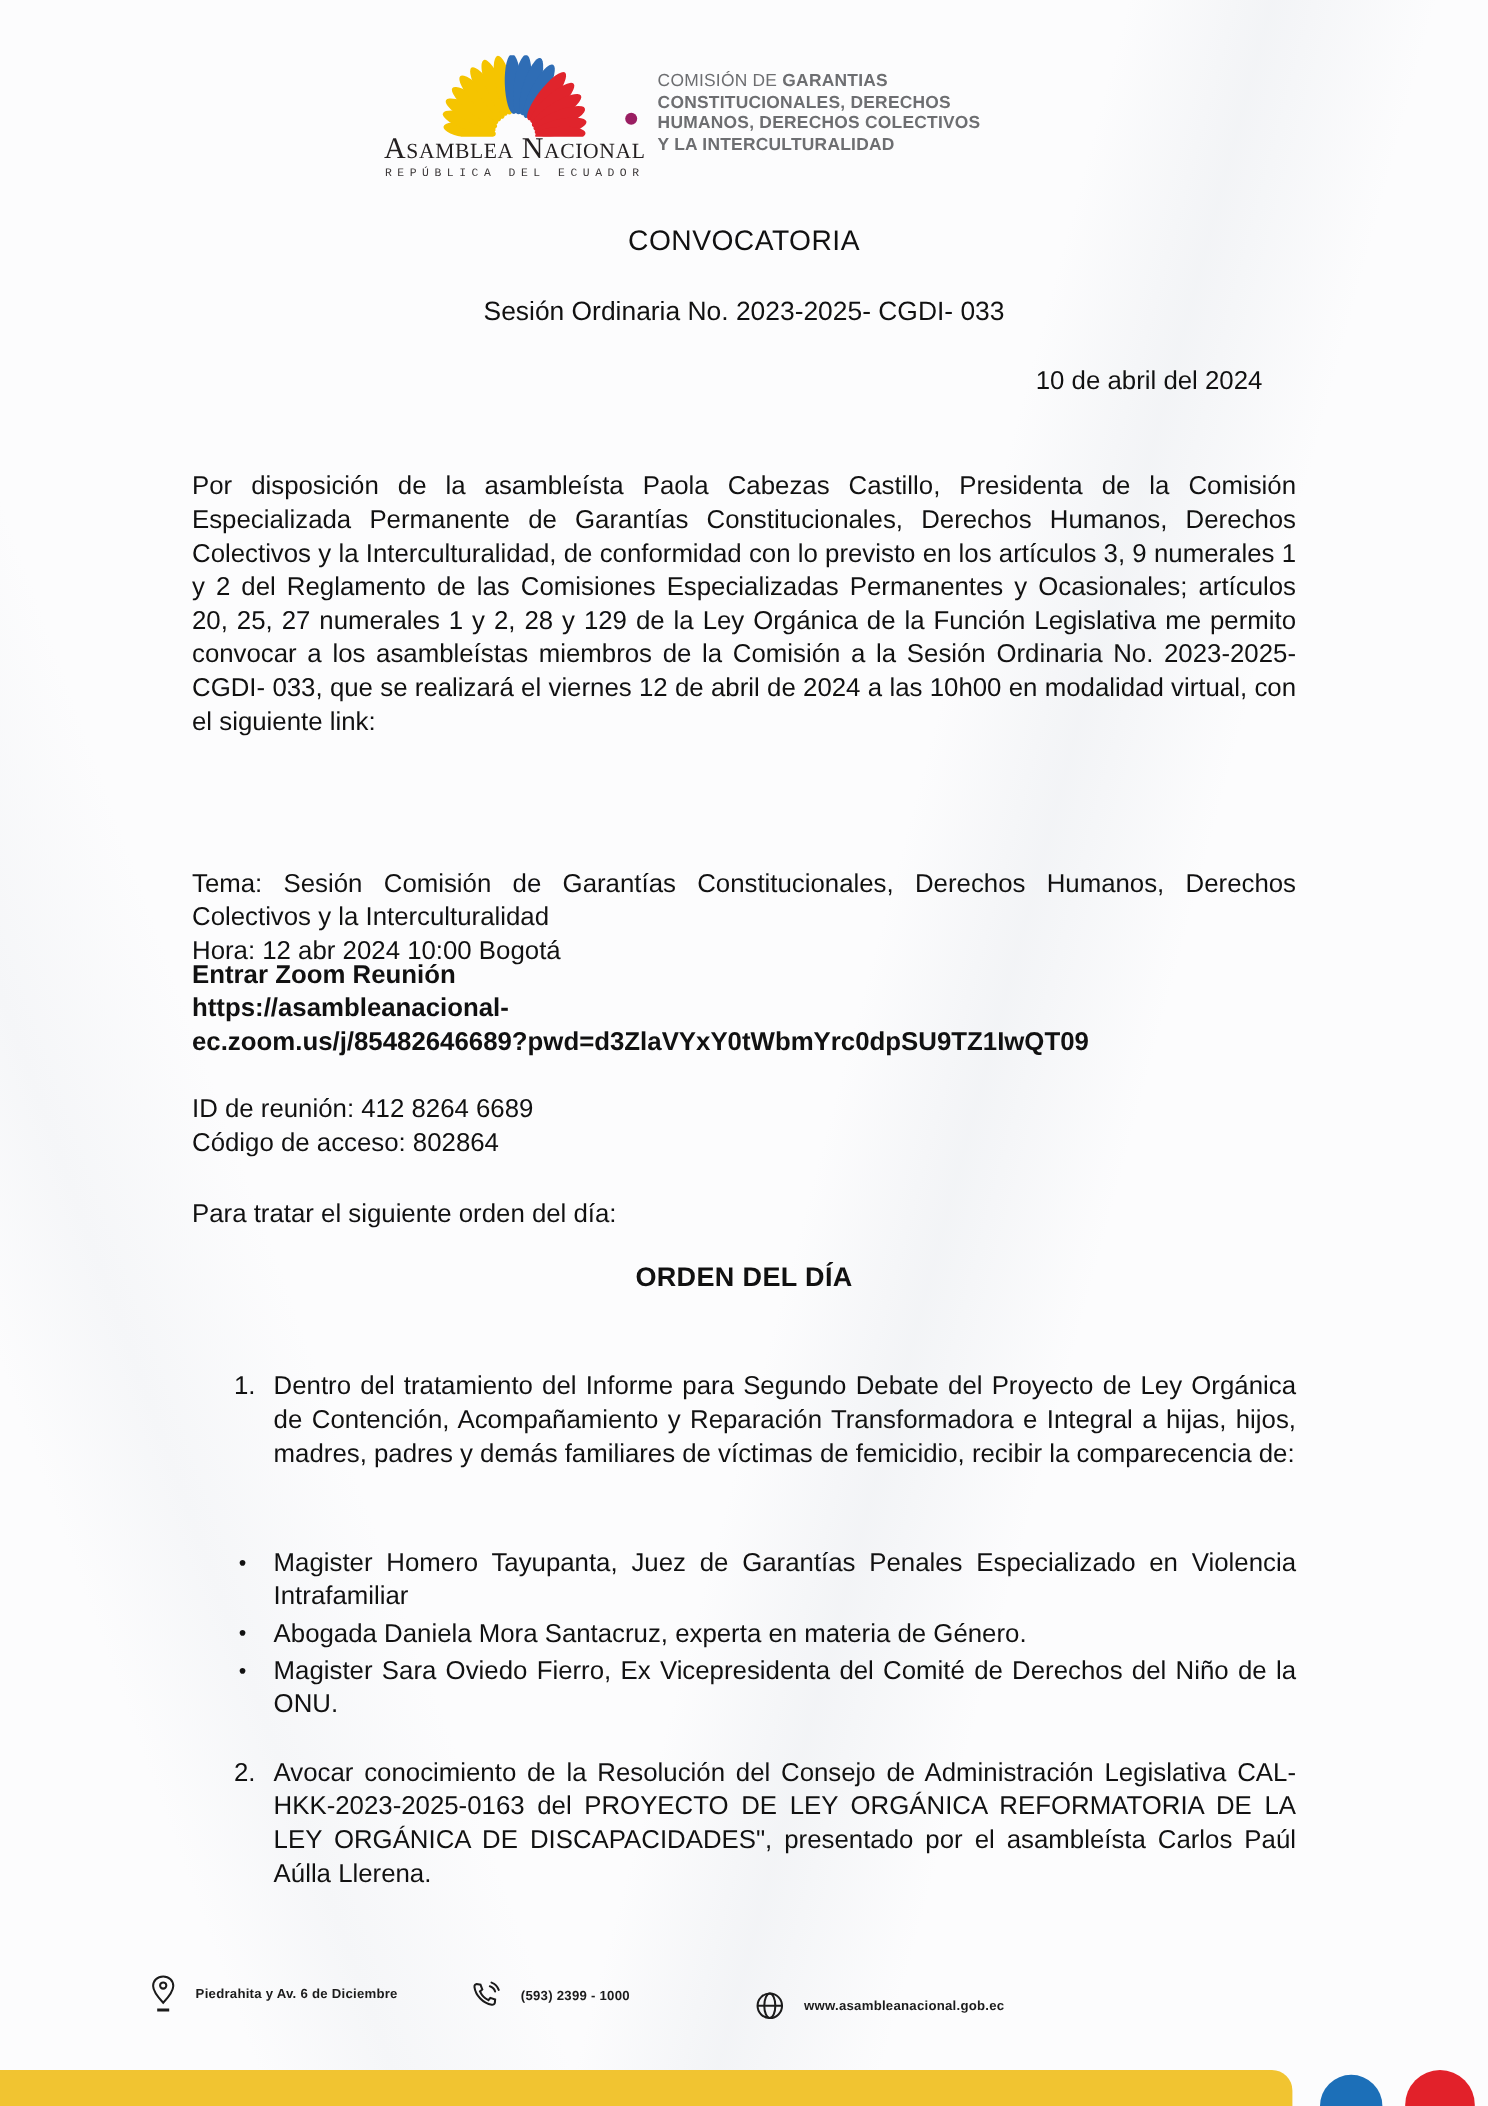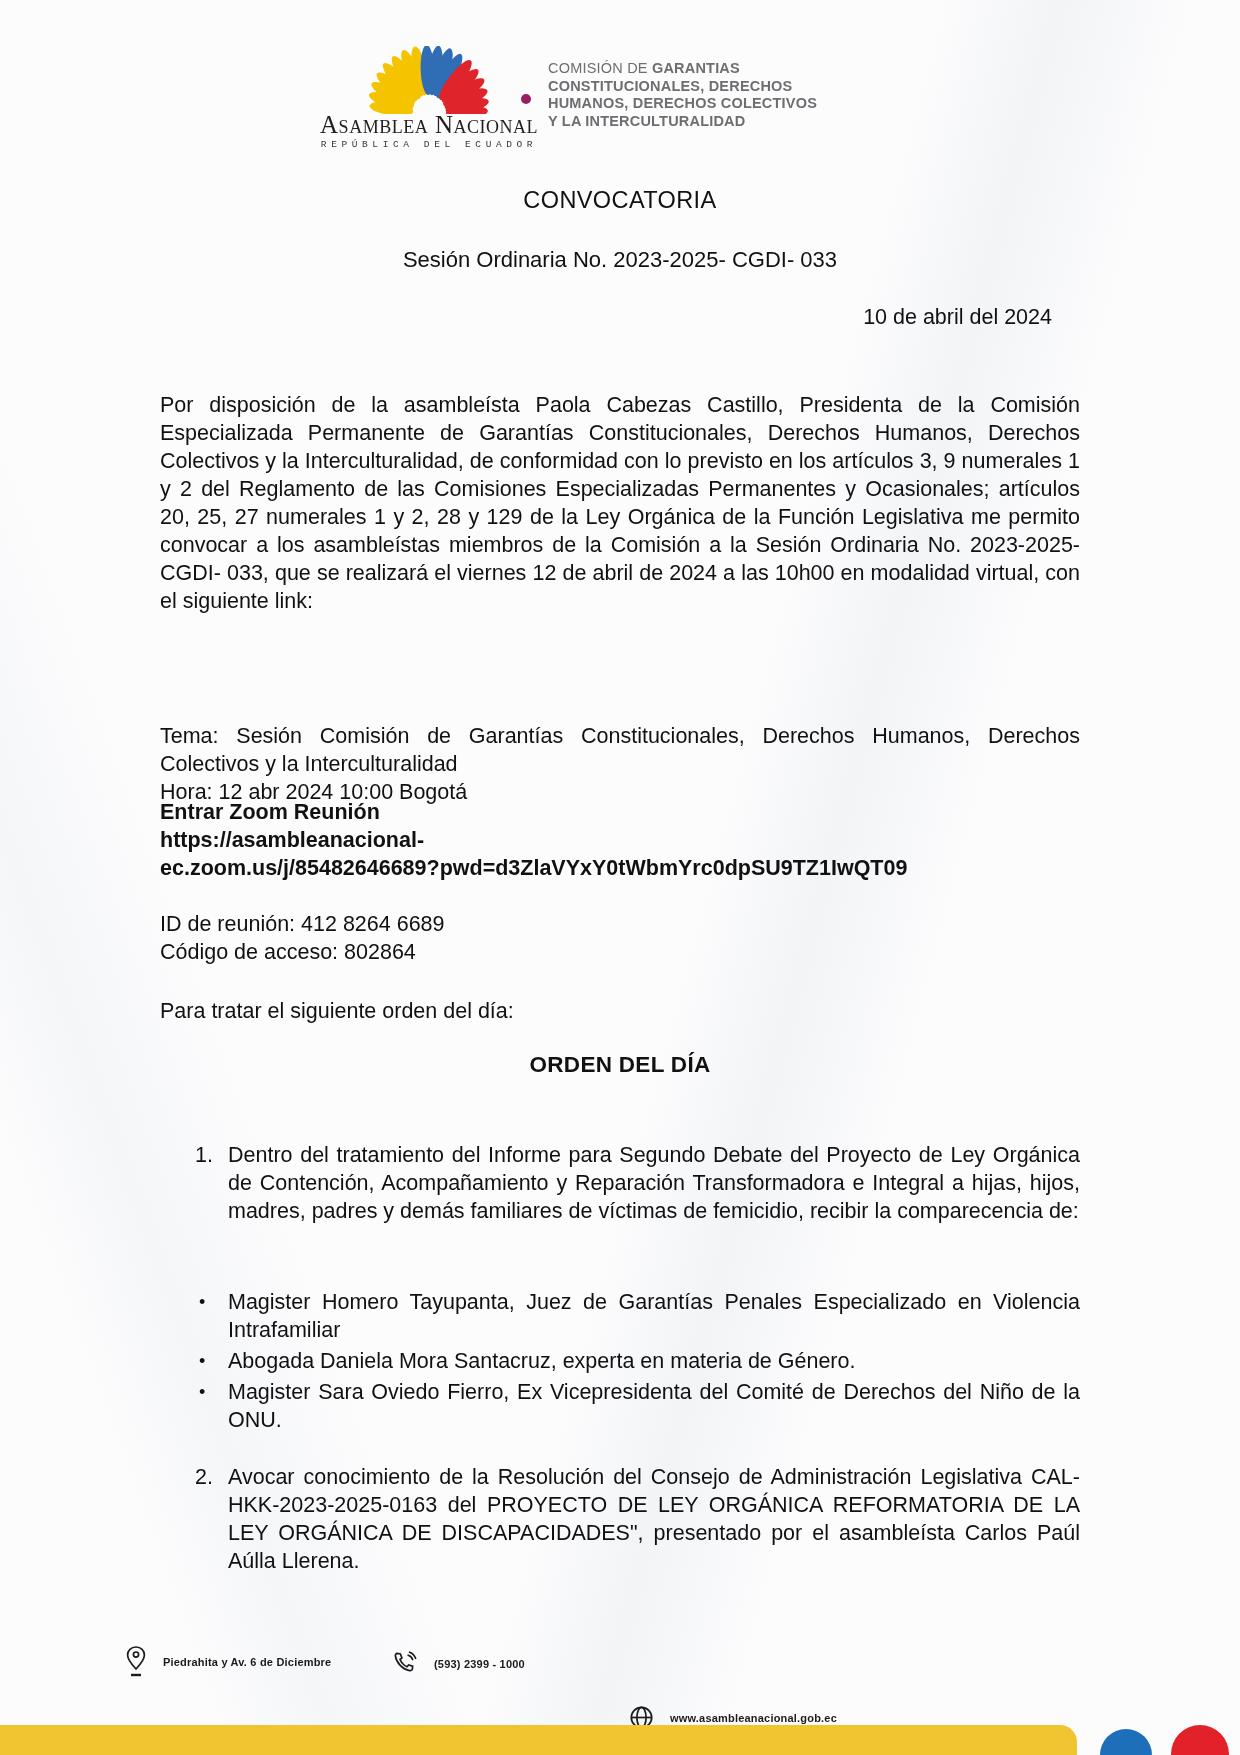--- a/index.html
+++ b/index.html
@@ -57,21 +57,21 @@
   .bullet-item .dot{flex:0 0 33px;font-size:18px;padding-left:4px;box-sizing:border-box;}
   .bullet-item .body{flex:1 1 auto;text-align:justify;}
   
   .footer-item{position:absolute;display:flex;align-items:center;}
   .footer-item svg{flex:0 0 auto;}
   .footer-label{
     margin-left:15px;font-size:11px;font-weight:700;color:#1b1b1b;letter-spacing:0.2px;white-space:nowrap;
   }
   .f-address{left:124px;top:1645px;}
   .f-phone{left:392px;top:1650px;}
-  .f-web{left:628px;top:1704px;}
+  .f-web{left:628px;top:1658px;}
   
   .bar-yellow{position:absolute;left:0;bottom:0;width:1077px;height:30px;background:#F1C431;border-top-right-radius:17px;}
   .dot-blue{position:absolute;left:1100px;bottom:-26px;width:52px;height:52px;border-radius:50%;background:#1C6FB8;}
   .dot-red{position:absolute;left:1171px;bottom:-28px;width:58px;height:58px;border-radius:50%;background:#E2212A;}
 </style>
 </head>
 <body>
 
 <div class="page">
 

